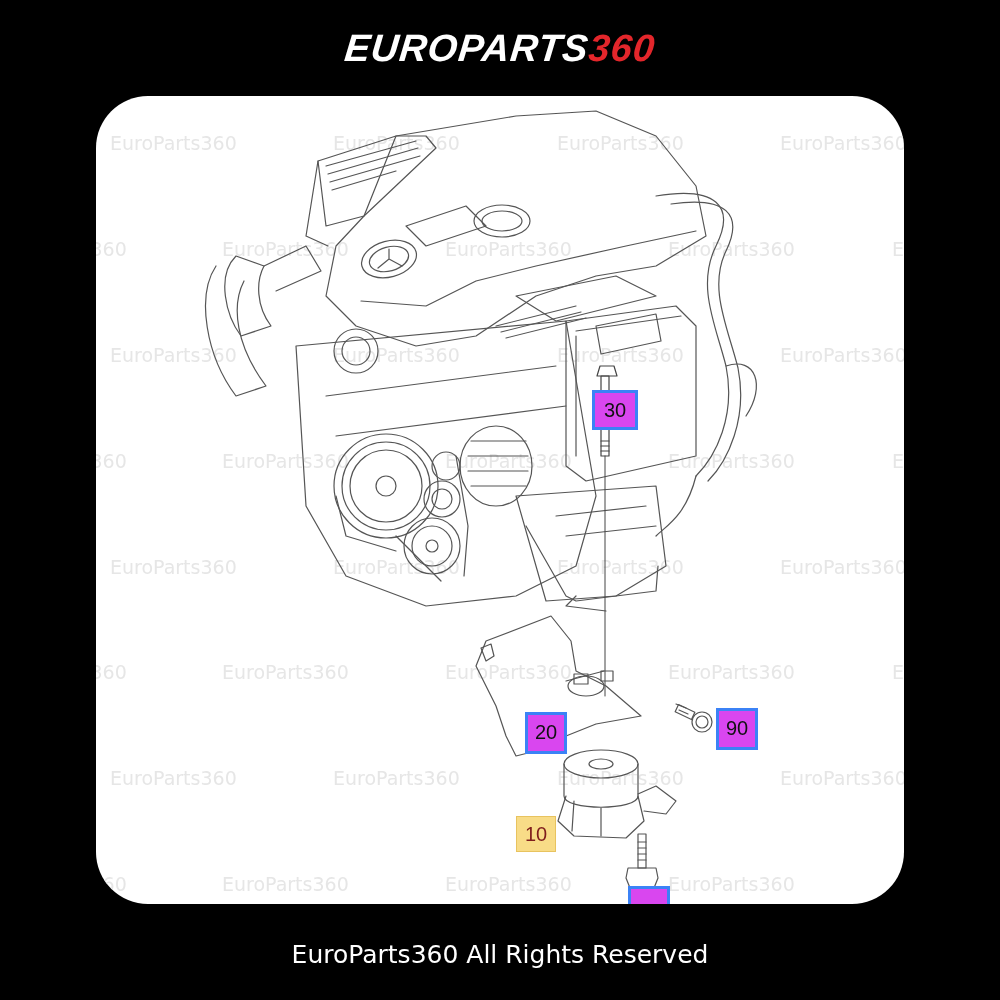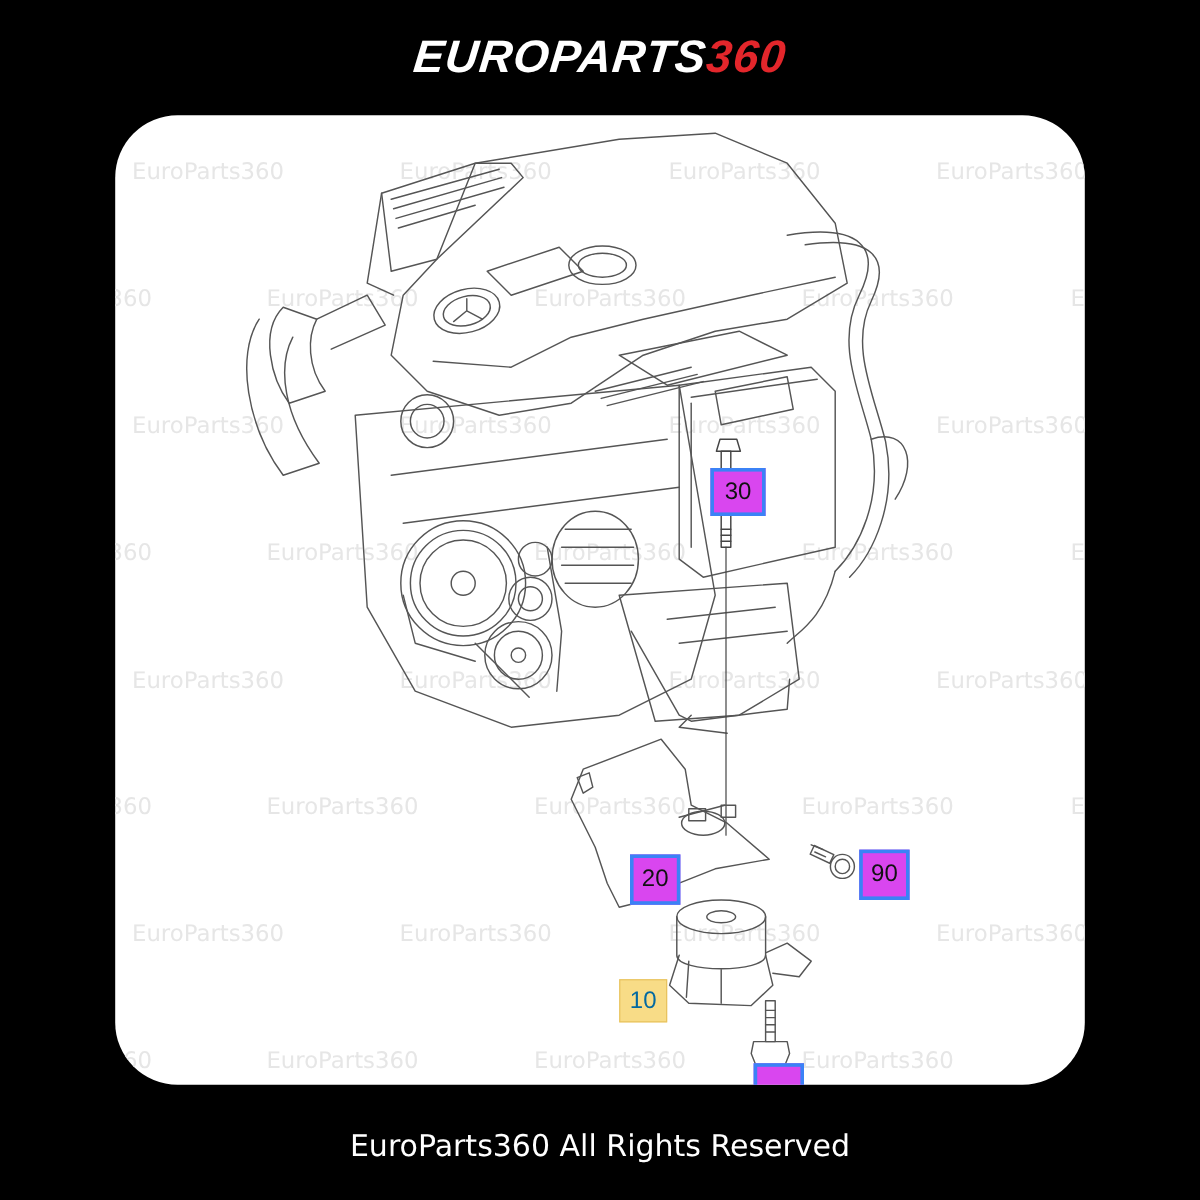--- a/index.html
+++ b/index.html
@@ -4,21 +4,21 @@
 <style>
   html, body { margin:0; padding:0; }
   body { width:1000px; height:1000px; background:#000; position:relative; overflow:hidden; font-family:"DejaVu Sans", sans-serif; }
   .logo { position:absolute; top:26px; left:0; width:1000px; text-align:center; font-family:"Liberation Sans", sans-serif; font-weight:bold; font-style:italic; font-size:38px; letter-spacing:1px; line-height:44px; transform:skewX(-6deg); }
   .logo .w { color:#fff; }
   .logo .r { color:#e3262b; }
   .card { position:absolute; left:96px; top:96px; width:808px; height:808px; background:#fff; border-radius:52px; overflow:hidden; }
   .wm { position:absolute; font-family:"DejaVu Sans", sans-serif; font-size:19px; color:#e6e6e6; white-space:nowrap; line-height:22px; }
   svg.drawing { position:absolute; left:0; top:0; width:808px; height:808px; }
   .callout { position:absolute; font-family:"Liberation Sans", sans-serif; font-size:20px; color:#111; background:#d946ef; border:3px solid #3b82f6; text-align:center; line-height:34px; }
-  .callout.hl { background:#f8dc87; border:1px solid #e8c35f; color:#0369a1; }
+  .callout.hl { background:#f8dc87; border:1px solid #e8c35f; color:#7f1d1d; }
   .footer { position:absolute; top:938px; left:0; width:1000px; text-align:center; color:#fff; font-family:"DejaVu Sans", sans-serif; font-size:25px; line-height:34px; }
 </style>
 </head>
 <body>
 
 <div class="logo">
   <span class="w">EUROPARTS</span><span class="r">360</span>
 </div>
 
 <div class="card">

